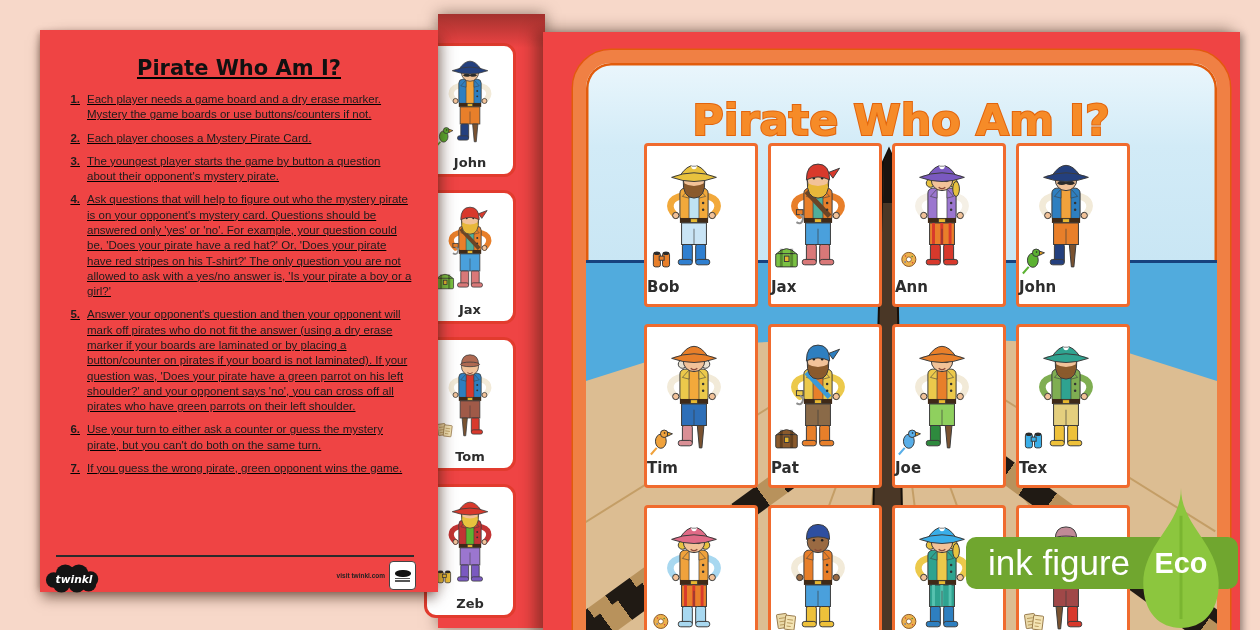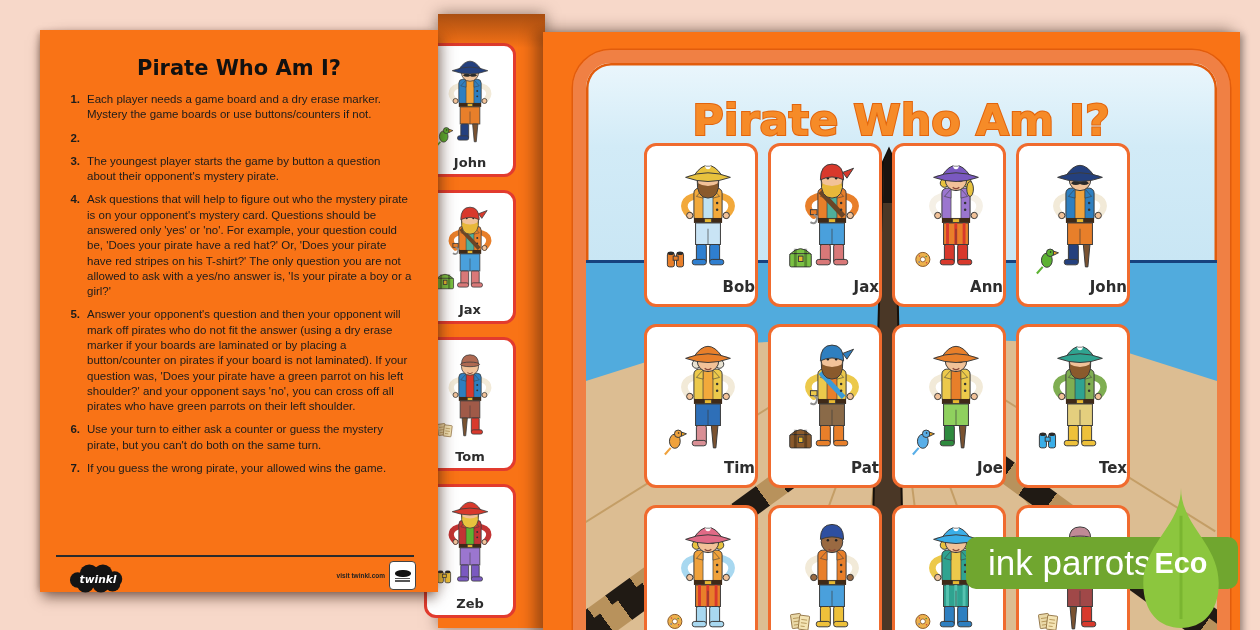--- a/index.html
+++ b/index.html
@@ -1,27 +1,27 @@
 <!DOCTYPE html>
 <html><head>
 <meta charset="utf-8">
 <style>
   html,body{margin:0;padding:0;background:#f7d8c9;}
   .stage{position:relative;width:1260px;height:630px;overflow:hidden;background:#f7d8c9;
          font-family:"Liberation Sans",sans-serif;}
-  .page{position:absolute;background:#f97316;}
+  .page{position:absolute;background:#ef4444;text-decoration:underline;}
   
   .instr{left:40px;top:30px;width:398px;height:562px;z-index:30;
          box-shadow:0 8px 12px -2px rgba(60,28,14,.55), 10px 0 14px -6px rgba(60,28,14,.35), -3px 0 6px -2px rgba(60,28,14,.35);}
   .instr h1{margin:26px 0 12px;text-align:center;font:bold 21px "DejaVu Sans",sans-serif;color:#111;}
   .steps{list-style:none;margin:0;padding:0 26px 0 12px;}
   .steps li{display:flex;margin-bottom:8px;font-size:11.5px;line-height:1.33;color:#1c1c1c;}
   .steps .num{flex:none;width:28px;text-align:right;padding-right:7px;font-weight:bold;}
   .f-line{position:absolute;left:16px;right:24px;top:525px;height:2px;background:#2b2b2b;}
-  .f-logo{position:absolute;left:28px;top:533px;}
+  .f-logo{position:absolute;left:4px;top:533px;}
   .f-right{position:absolute;right:22px;top:531px;display:flex;align-items:center;gap:4px;}
   .visit{font-size:6.5px;font-weight:bold;color:#222;}
   .f-badge{width:25px;height:27px;border:1.5px solid #444;border-radius:4px;background:#fff;
            display:flex;flex-direction:column;align-items:center;justify-content:center;gap:1px;}
   .f-badge .bl{width:16px;height:7px;background:#111;border-radius:45%;}
   .f-badge .ln{width:15px;height:1.5px;background:#555;}
   
   .strip{left:438px;top:14px;width:107px;height:614px;z-index:10;
          box-shadow:0 0 14px rgba(40,20,10,.5);}
   .strip .shade{position:absolute;inset:0;background:linear-gradient(180deg,rgba(40,20,10,.38),rgba(0,0,0,0) 34px);pointer-events:none;}
@@ -43,22 +43,22 @@
   .deck{position:absolute;left:0;right:0;top:0;bottom:0;background:#dcbd92;
         clip-path:polygon(0 53%,18% 47%,50% 45.5%,82% 47%,100% 53%,100% 100%,0 100%);}
   .plank{position:absolute;width:2px;height:380px;background:#c49e66;left:306px;top:267px;
          transform-origin:top center;}
   .rail{position:absolute;height:24px;z-index:3;
         background:repeating-linear-gradient(90deg,#201a14 0 30px,#b8925c 30px 52px);}
   .mast{position:absolute;left:0;top:0;width:631px;height:600px;z-index:4;}
   .btitle{position:absolute;left:0;top:18px;width:631px;height:74px;z-index:6;}
   .bcards{position:absolute;left:58px;top:80px;display:grid;z-index:8;
           grid-template-columns:repeat(4,114px);grid-auto-rows:164px;gap:17px 10px;}
-  .pcard{background:#fff;border:3px solid #f06b2e;border-radius:12px;
-         display:flex;flex-direction:column;align-items:flex-end;}
+  .pcard{background:#fff;border:3px solid #f06b2e;border-radius:4px;
+         display:flex;flex-direction:column;align-items:flex-start;}
   .pcard svg{width:94px;height:126px;margin-top:4px;flex:none;}
   .pcard .pname{font:bold 15px "DejaVu Sans",sans-serif;color:#2d2d2d;line-height:22px;}
   
   .eco-banner{position:absolute;left:966px;top:537px;width:272px;height:52px;z-index:40;
               background:#70a62f;border-radius:10px;display:flex;align-items:center;
               color:#fff;font-size:35px;padding-left:22px;box-sizing:border-box;}
   .eco-leaf{position:absolute;left:1141px;top:486px;width:80px;height:144px;z-index:41;}
 </style>
 </head>
 <body>
@@ -701,40 +701,41 @@
 
   <div class="page instr">
     <h1>Pirate Who Am I?</h1>
     <ol class="steps">
         <li>
           <span class="num">1.</span>
           <span class="txt">Each player needs a game board and a dry erase marker. Mystery the game boards or use buttons/counters if not.</span>
         </li>
         <li>
           <span class="num">2.</span>
+          <span class="txt">Each player chooses a Mystery Pirate Card.</span>
         </li>
         <li>
           <span class="num">3.</span>
           <span class="txt">The youngest player starts the game by button a question about their opponent's mystery pirate.</span>
         </li>
         <li>
           <span class="num">4.</span>
           <span class="txt">Ask questions that will help to figure out who the mystery pirate is on your opponent's mystery card.  Questions should be answered only 'yes' or 'no'.  For example, your question could be, 'Does your pirate have a red hat?' Or, 'Does your pirate have red stripes on his T-shirt?' The only question you are not allowed to ask with a yes/no answer is, 'Is your pirate a boy or a girl?'</span>
         </li>
         <li>
           <span class="num">5.</span>
           <span class="txt">Answer your opponent's question and then your opponent will mark off pirates who do not fit the answer (using a dry erase marker if your boards are laminated or by placing a button/counter on pirates if your board is not laminated). If your question was, 'Does your pirate have a green parrot on his left shoulder?' and your opponent says 'no', you can cross off all pirates who have green parrots on their left shoulder.</span>
         </li>
         <li>
           <span class="num">6.</span>
           <span class="txt">Use your turn to either ask a counter or guess the mystery pirate, but you can't do both on the same turn.</span>
         </li>
         <li>
           <span class="num">7.</span>
-          <span class="txt">If you guess the wrong pirate, your allowed wins the game.</span>
+          <span class="txt">If you guess the wrong pirate, green opponent wins the game.</span>
         </li>
       </ol>
     <div class="f-line"></div>
     <div class="f-logo">
       <svg width="62" height="30" viewBox="0 0 64 30">
         <g fill="#141414">
           <circle cx="10" cy="17" r="8"></circle>
             <circle cx="22" cy="11" r="10"></circle>
             <circle cx="36" cy="11" r="10"></circle>
           <circle cx="48" cy="16" r="8"></circle>
@@ -749,20 +750,20 @@
       <span class="visit">visit twinkl.com</span>
       <span class="f-badge">
         <span class="bl"></span>
         <span class="ln"></span>
         <span class="ln"></span>
       </span>
     </div>
   </div>
 
   <div class="eco-banner">
-    <span>ink parrots</span>
+    <span>ink figure</span>
   </div>
   <svg class="eco-leaf" viewBox="0 0 80 145">
     <path d="M40,2 C40,40 2,58 2,98 C2,128 19,143 40,143 C61,143 78,128 78,98 C78,58 40,40 40,2 Z" fill="#8cc63e"></path>
     <path d="M40,30 L40,134" stroke="#7ab531" stroke-width="3"></path>
     <text x="40" y="88" text-anchor="middle" font-family="Liberation Sans, sans-serif" font-weight="bold" font-size="29" fill="#fff">Eco</text>
   </svg>
 </div>
 
 </body></html>

